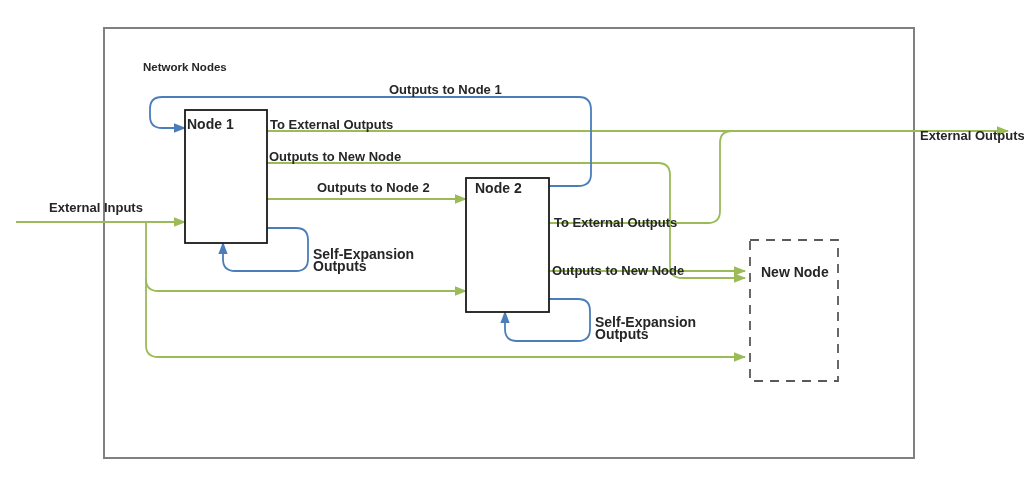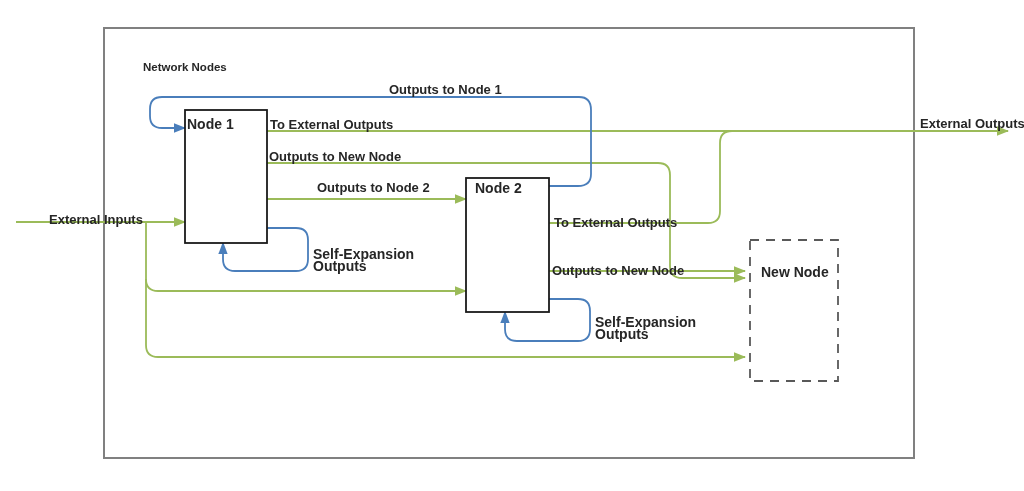--- a/index.html
+++ b/index.html
@@ -83,23 +83,23 @@
   </svg>
 
   <div class="lbl lbl-title" style="left:143px; top:60px;">Network Nodes</div>
 
   <div class="lbl lbl-node" style="left:187px; top:116px;">Node 1</div>
 
   <div class="lbl lbl-node" style="left:475px; top:180px;">Node 2</div>
 
   <div class="lbl lbl-node" style="left:761px; top:248px;margin-top:16px;">New Node</div>
 
-  <div class="lbl lbl-sm" style="left:25px; top:212px;padding-left:24px;">External Inputs</div>
+  <div class="lbl lbl-sm" style="left:25px; top:200px;padding-left:24px;">External Inputs</div>
 
-  <div class="lbl lbl-sm" style="left:920px; top:116px;">External Outputs</div>
+  <div class="lbl lbl-sm" style="left:920px; top:128px;">External Outputs</div>
 
   <div class="lbl lbl-sm" style="left:389px; top:82px;">Outputs to Node 1</div>
 
   <div class="lbl lbl-sm" style="left:270px; top:117px;">To External Outputs</div>
 
   <div class="lbl lbl-sm" style="left:269px; top:149px;">Outputs to New Node</div>
 
   <div class="lbl lbl-sm" style="left:269px; top:180px;padding-left:48px;">Outputs to Node 2</div>
 
   <div class="lbl lbl-two" style="left:313px; top:246px;">Self-Expansion</div>

